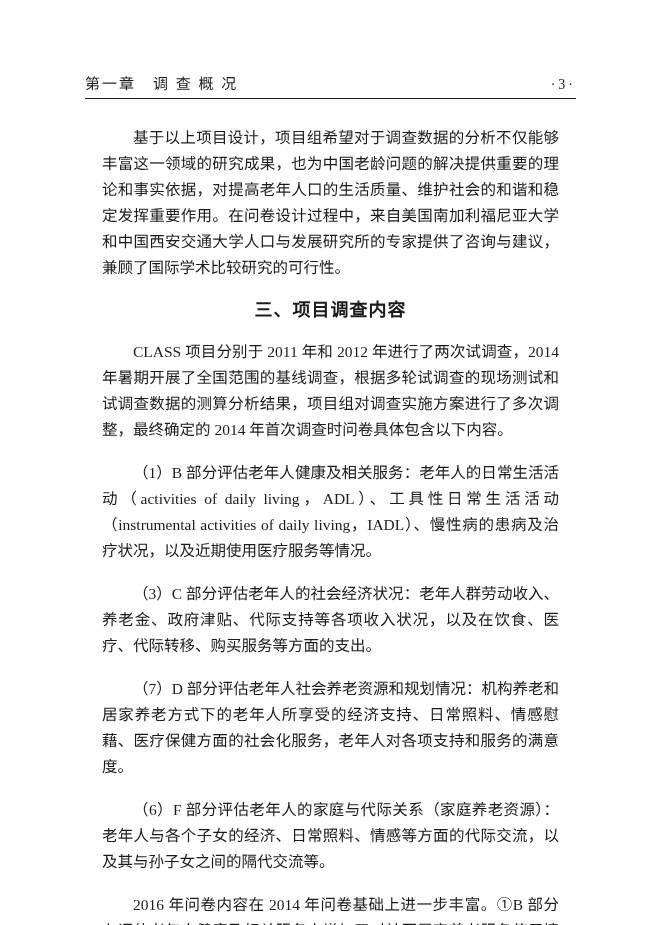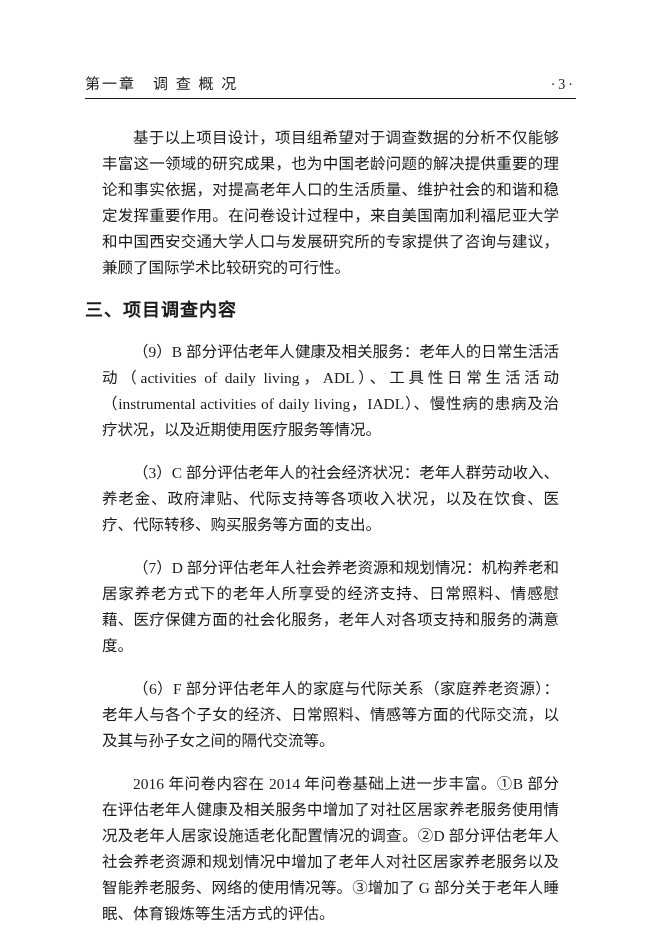--- a/index.html
+++ b/index.html
@@ -52,42 +52,43 @@
     text-indent: 2em;
   }
   .section-heading {
     font-family: "Liberation Sans", "DejaVu Sans", sans-serif;
     font-weight: bold;
     font-size: 18px;
     line-height: 24px;
     margin: 17px 0 13px 0;
     text-indent: 0;
     letter-spacing: 1px;
-    text-align: left;
+    text-align: center;
   }
 </style>
 </head>
 <body>
 
 <div class="page">
 
   <div class="running-head">
     <div class="chapter-title">第一章　调 查 概 况</div>
     <div class="page-number">·3·</div>
   </div>
 
   <div class="content">
 
     <p>基于以上项目设计，项目组希望对于调查数据的分析不仅能够丰富这一领域的研究成果，也为中国老龄问题的解决提供重要的理论和事实依据，对提高老年人口的生活质量、维护社会的和谐和稳定发挥重要作用。在问卷设计过程中，来自美国南加利福尼亚大学和中国西安交通大学人口与发展研究所的专家提供了咨询与建议，兼顾了国际学术比较研究的可行性。</p>
 
     <h2 class="section-heading">三、项目调查内容</h2>
 
+    <p>CLASS 项目分别于 2011 年和 2012 年进行了两次试调查，2014 年暑期开展了全国范围的基线调查，根据多轮试调查的现场测试和试调查数据的测算分析结果，项目组对调查实施方案进行了多次调整，最终确定的 2014 年首次调查时问卷具体包含以下内容。</p>
 
 
-    <p>（9）B 部分评估老年人健康及相关服务：老年人的日常生活活动（activities of daily living，ADL）、工具性日常生活活动（instrumental activities of daily living，IADL）、慢性病的患病及治疗状况，以及近期使用医疗服务等情况。</p>
+    <p>（1）B 部分评估老年人健康及相关服务：老年人的日常生活活动（activities of daily living，ADL）、工具性日常生活活动（instrumental activities of daily living，IADL）、慢性病的患病及治疗状况，以及近期使用医疗服务等情况。</p>
 
     <p>（3）C 部分评估老年人的社会经济状况：老年人群劳动收入、养老金、政府津贴、代际支持等各项收入状况，以及在饮食、医疗、代际转移、购买服务等方面的支出。</p>
 
     <p>（7）D 部分评估老年人社会养老资源和规划情况：机构养老和居家养老方式下的老年人所享受的经济支持、日常照料、情感慰藉、医疗保健方面的社会化服务，老年人对各项支持和服务的满意度。</p>
 
 
     <p>（6）F 部分评估老年人的家庭与代际关系（家庭养老资源）：老年人与各个子女的经济、日常照料、情感等方面的代际交流，以及其与孙子女之间的隔代交流等。</p>
 
     <p>2016 年问卷内容在 2014 年问卷基础上进一步丰富。①B 部分在评估老年人健康及相关服务中增加了对社区居家养老服务使用情况及老年人居家设施适老化配置情况的调查。②D 部分评估老年人社会养老资源和规划情况中增加了老年人对社区居家养老服务以及智能养老服务、网络的使用情况等。③增加了 G 部分关于老年人睡眠、体育锻炼等生活方式的评估。</p>
 

